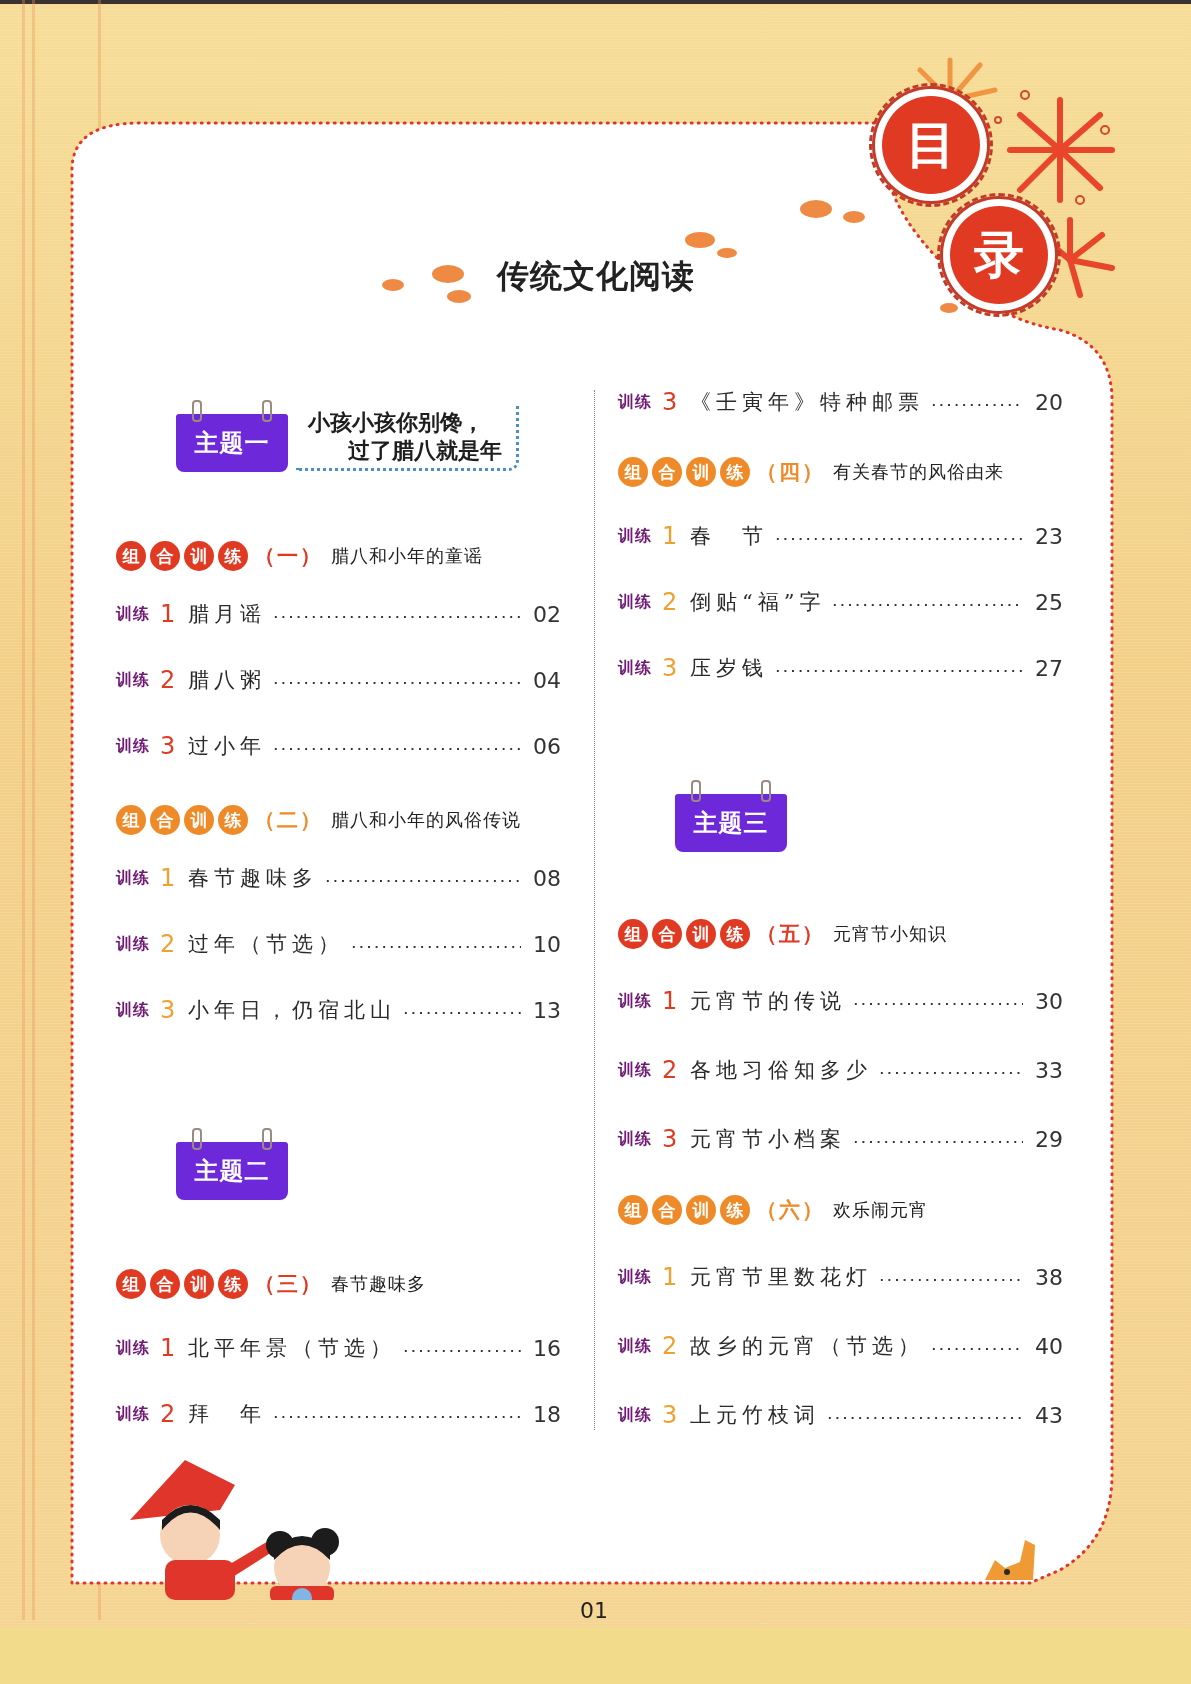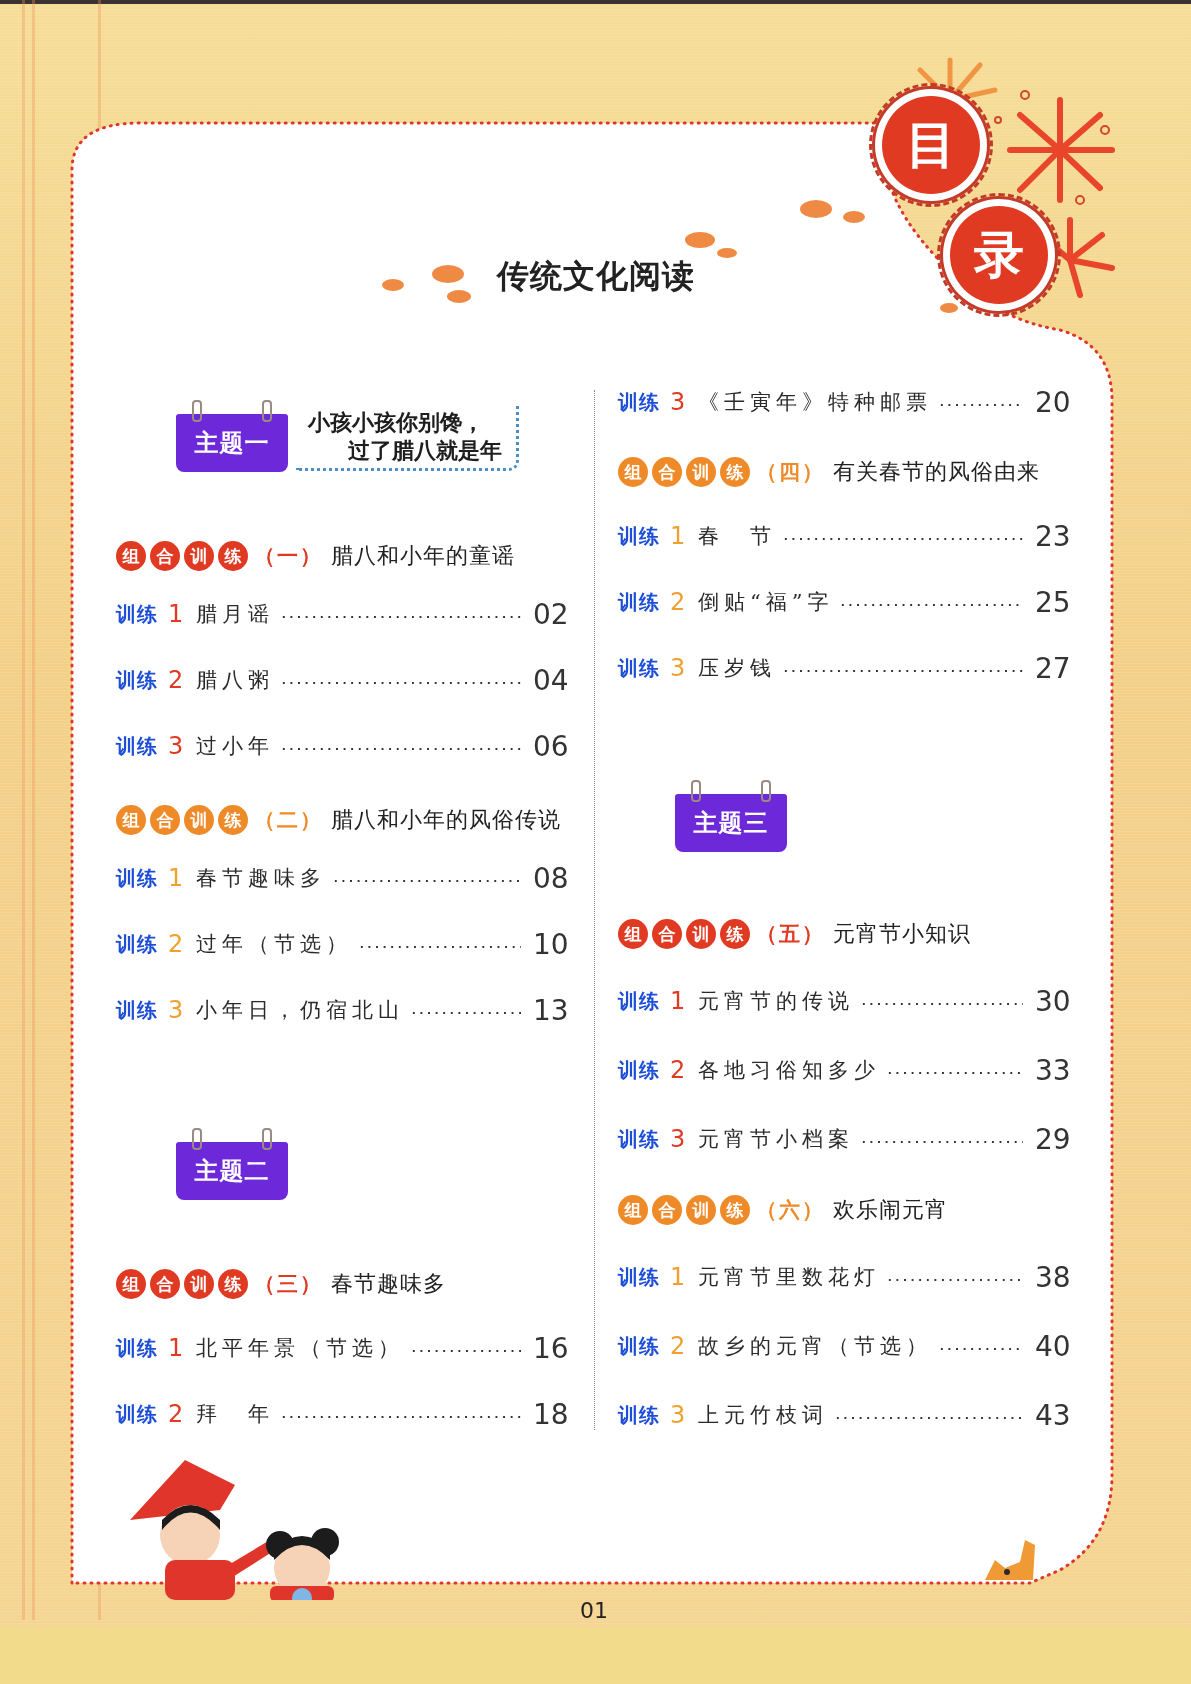--- a/index.html
+++ b/index.html
@@ -42,39 +42,39 @@
   }
   .divider {
     position:absolute; left:594px; top:390px; width:0; height:1040px;
     border-left:1px dotted #888;
   }
 
   .entry {
     position:absolute; height:36px; width:445px;
     display:flex; align-items:center; font-size:21px; color:#2a2a2a;
   }
-  .entry .prefix { font-size:20px; color:#1d4ed8; font-weight:bold; letter-spacing:1px; }
+  .entry .prefix { font-size:16px; color:#701a75; font-weight:bold; letter-spacing:1px; }
   .entry .num { font-size:24px; margin-left:10px; width:28px; }
   .entry .name { font-family:"DejaVu Serif", "Liberation Serif", serif; font-size:21px; letter-spacing:5px; white-space:nowrap; }
   .entry .dots {
     flex:1; height:4px; margin:6px 12px 0 6px;
     background-image:radial-gradient(circle, #333 1.1px, transparent 1.3px);
     background-size:7.6px 4px; background-repeat:repeat-x; background-position:left center;
   }
-  .entry .page { font-size:28px; color:#333; width:28px; text-align:center; }
+  .entry .page { font-size:22px; color:#333; width:28px; text-align:center; }
 
   .group {
     position:absolute; height:40px; display:flex; align-items:center; font-size:22px; color:#222;
   }
   .badge {
     width:30px; height:30px; border-radius:50%; color:#fff; font-size:17px; font-weight:bold;
     display:inline-flex; align-items:center; justify-content:center; margin-right:4px;
   }
   .group .paren { font-size:21px; font-weight:bold; margin:0 8px 0 2px; letter-spacing:2px; }
-  .group .gtitle { font-size:22px; color:#222; letter-spacing:1px; }
+  .group .gtitle { font-size:18px; color:#222; letter-spacing:1px; }
 
   .theme { position:absolute; height:74px; width:360px; }
   .theme .tag {
     position:absolute; left:0; top:14px; width:112px; height:58px; background:#6d28d9;
     border-radius:3px 3px 8px 8px; color:#fff; font-size:24px; font-weight:bold;
     display:flex; align-items:center; justify-content:center; letter-spacing:1px;
   }
   .theme .ring { position:absolute; top:0px; width:6px; height:18px; border:2px solid #9a8a82; border-radius:4px; background:transparent; }
   .theme .slogan {
     position:absolute; left:120px; top:6px; width:220px; height:62px;

